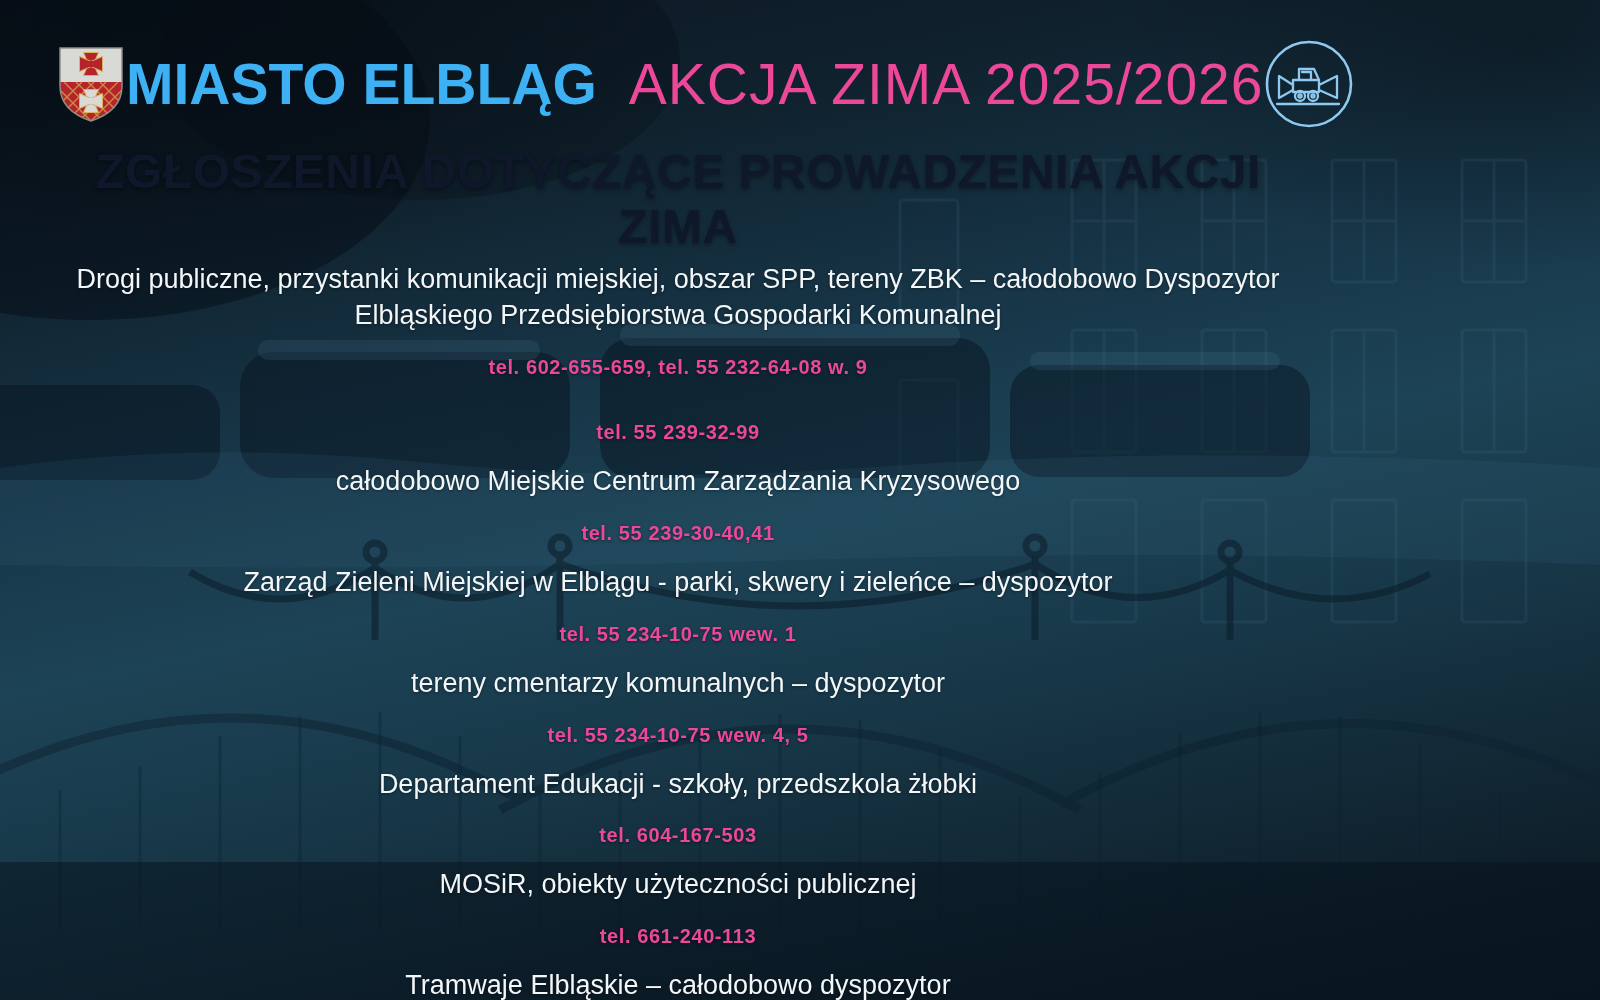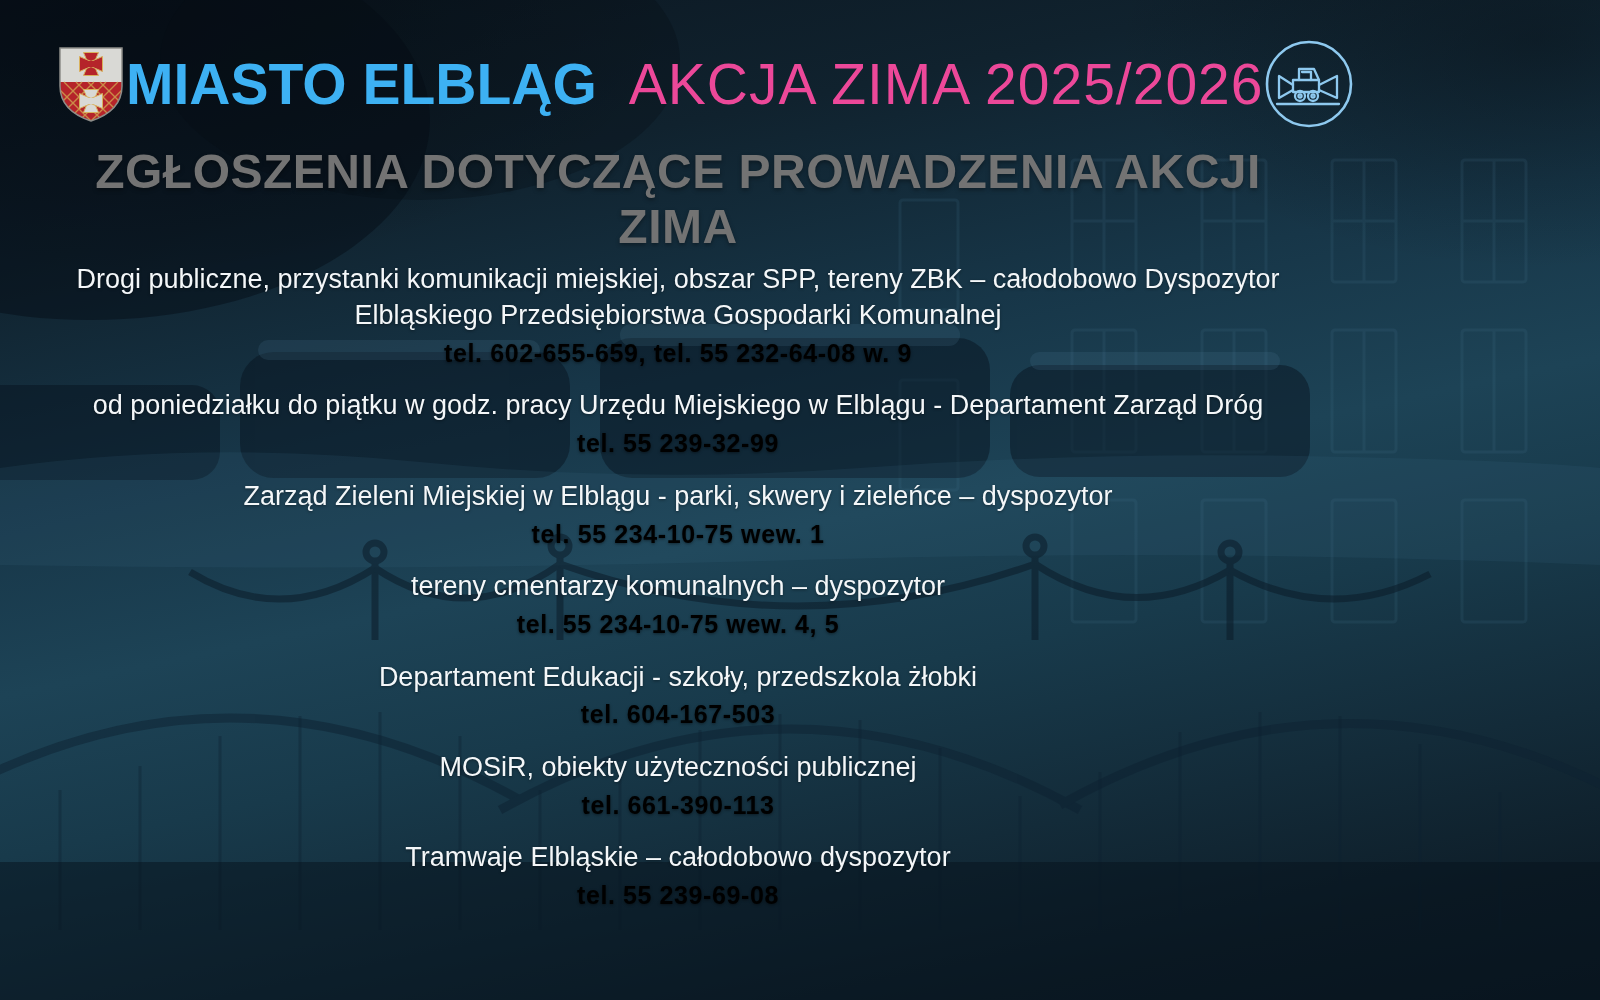--- a/index.html
+++ b/index.html
@@ -15,32 +15,32 @@
   .content{position:relative;z-index:2;width:1356px;padding-top:34px;text-align:center;}
 
   .hdr{display:flex;align-items:center;padding:0 56px;height:100px;}
   .crest{width:70px;height:80px;flex:0 0 auto;}
   .titles{margin:0 auto;display:flex;align-items:baseline;gap:32px;white-space:nowrap;}
   .t-city{font-size:57px;font-weight:800;color:#3db1f3;letter-spacing:0px;}
   .t-campaign{font-size:57px;font-weight:400;color:#ec4899;letter-spacing:1px;}
   .plow-badge{width:92px;height:92px;flex:0 0 auto;}
 
   .main-heading{
-    margin:10px 40px 0 40px;font-size:48px;font-weight:800;color:#737373;
+    margin:10px 40px 0 40px;font-size:48px;font-weight:800;color:#0f172a;
     letter-spacing:.5px;text-shadow:0 2px 4px rgba(0,0,0,.35);
   }
 
   .sections{margin-top:8px;display:flex;flex-direction:column;gap:19px;align-items:center;justify-content:flex-end;}
   .sec{max-width:1480px;}
   .sec-text{
     font-size:27px;line-height:1.33;color:#f4f7f9;white-space:pre-line;
     text-shadow:0 1px 3px rgba(0,0,0,.4);
   }
   .sec-tel{
-    margin-top:3px;font-size:25px;line-height:1.3;font-weight:700;color:#000000;
+    margin-top:20px;font-size:20px;line-height:1.3;font-weight:700;color:#ec4899;
     letter-spacing:.6px;text-shadow:0 1px 3px rgba(0,0,0,.45);
   }
 </style>
 </head>
 <body>
 
 <svg class="scene" width="1600" height="1000" viewBox="0 0 1600 1000" aria-hidden="true">
 
   <ellipse cx="90" cy="120" rx="340" ry="200" fill="#050c13" opacity="0.45"></ellipse>
   <ellipse cx="420" cy="60" rx="260" ry="140" fill="#060d15" opacity="0.3"></ellipse>
@@ -164,38 +164,41 @@
 
   <div class="main-heading">ZGŁOSZENIA DOTYCZĄCE PROWADZENIA AKCJI ZIMA</div>
 
   <div class="sections">
     <div class="sec">
       <div class="sec-text">Drogi publiczne, przystanki komunikacji miejskiej, obszar SPP, tereny ZBK – całodobowo Dyspozytor
 Elbląskiego Przedsiębiorstwa Gospodarki Komunalnej</div>
       <div class="sec-tel">tel. 602-655-659, tel. 55 232-64-08 w. 9</div>
     </div>
     <div class="sec">
-      <div class="sec-text">od poniedziałku do piątku w godz. pracy Urzędu Miejskiego w Elblągu - Departament Zarząd Dróg</div>
       <div class="sec-tel">tel. 55 239-32-99</div>
+    </div>
+    <div class="sec">
+      <div class="sec-text">całodobowo Miejskie Centrum Zarządzania Kryzysowego</div>
+      <div class="sec-tel">tel. 55 239-30-40,41</div>
     </div>
     <div class="sec">
       <div class="sec-text">Zarząd Zieleni Miejskiej w Elblągu - parki, skwery i zieleńce – dyspozytor</div>
       <div class="sec-tel">tel. 55 234-10-75 wew. 1</div>
     </div>
     <div class="sec">
       <div class="sec-text">tereny cmentarzy komunalnych – dyspozytor</div>
       <div class="sec-tel">tel. 55 234-10-75 wew. 4, 5</div>
     </div>
     <div class="sec">
       <div class="sec-text">Departament Edukacji - szkoły, przedszkola żłobki</div>
       <div class="sec-tel">tel. 604-167-503</div>
     </div>
     <div class="sec">
       <div class="sec-text">MOSiR, obiekty użyteczności publicznej</div>
-      <div class="sec-tel">tel. 661-390-113</div>
+      <div class="sec-tel">tel. 661-240-113</div>
     </div>
     <div class="sec">
       <div class="sec-text">Tramwaje Elbląskie – całodobowo dyspozytor</div>
       <div class="sec-tel">tel. 55 239-69-08</div>
     </div>
   </div>
 
 </div>
 
 </body></html>

